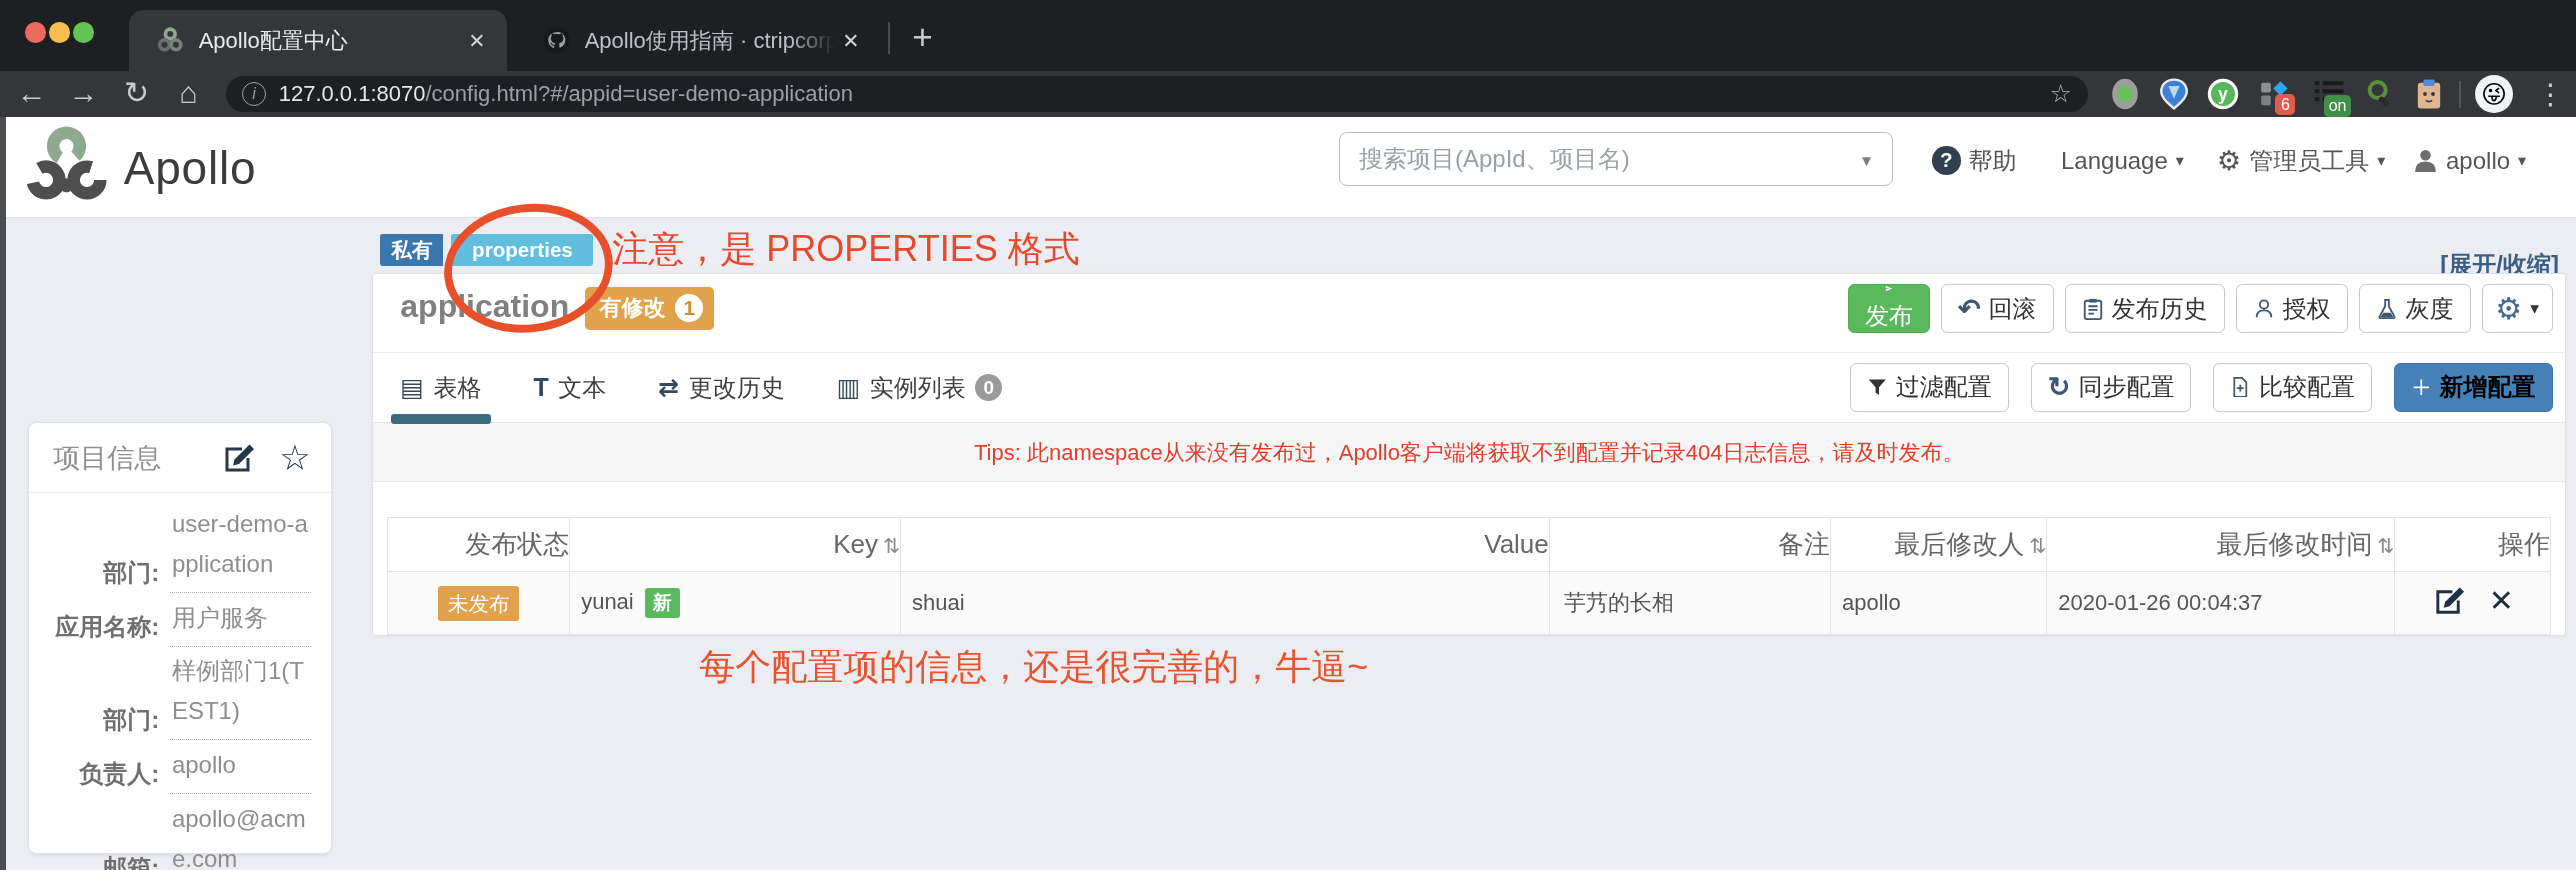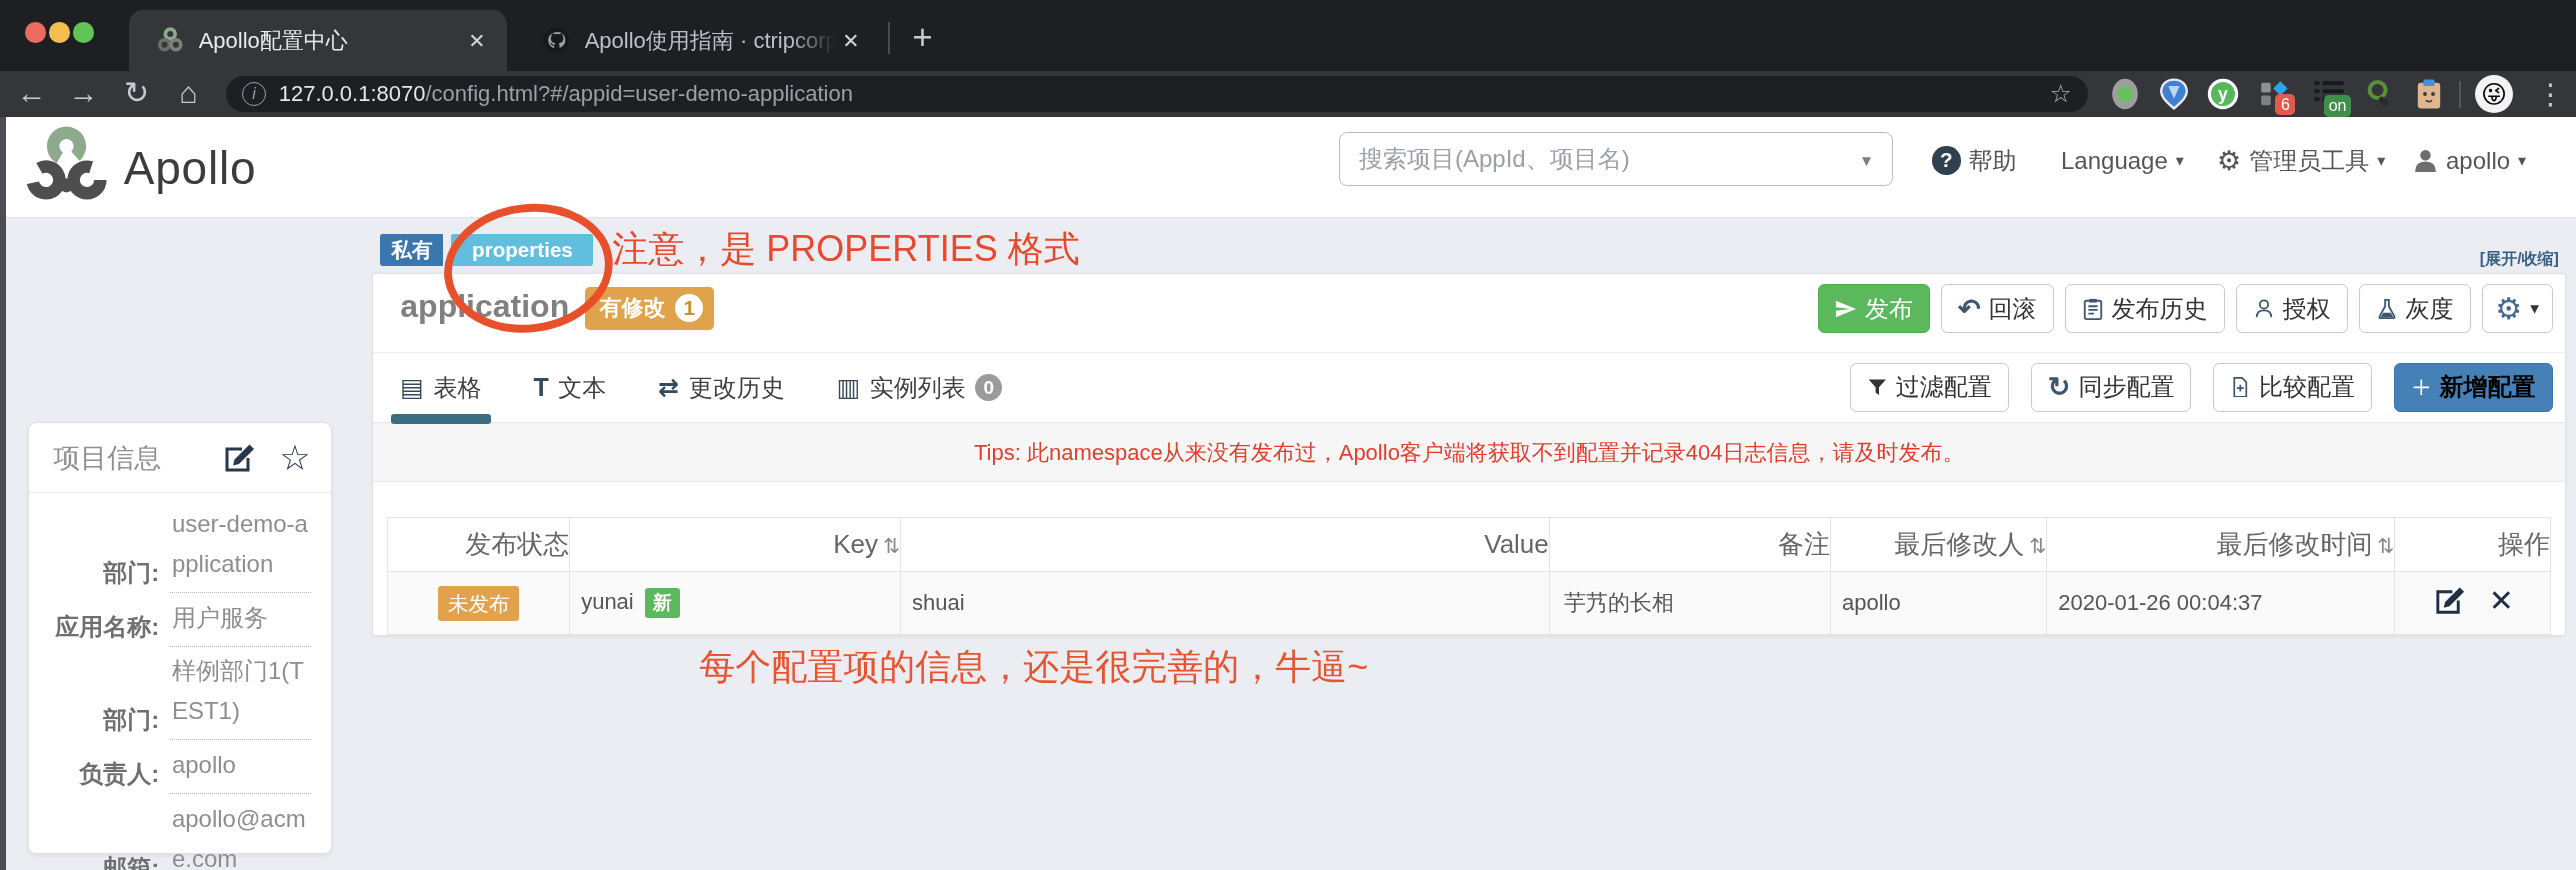--- a/index.html
+++ b/index.html
@@ -80,32 +80,32 @@
   .frow { display:flex; margin-bottom:4.7px;align-items:flex-end; }
   .flabel { width:141px; flex:0 0 auto; text-align:right; font-weight:bold; font-size:24px; color:#6f6f6f; padding-right:11px; line-height:40px; }
   .fval { flex:1; font-size:24px; color:#8e8e8e; line-height:40px; padding:0 0 8px 1.6px; border-bottom:1.6px dotted #b5b5b5; word-break:break-all; }
 
   
   .nsbadges { position:absolute; left:374px; top:15px; display:flex; }
   .badge-private { height:32px; background:#3b76ae; color:#fff; font-size:20.6px; font-weight:bold; line-height:32px; padding:0 11px; border-radius:2.4px 0 0 2.4px; }
   .badge-format { height:32px; background:#61bedf; color:#fff; font-size:20.6px; font-weight:bold; line-height:32px; padding:0 20.6px; margin-left:8px; border-radius:2.4px; }
   .redellipse { position:absolute; left:421px; top:-33px; width:206px; height:166px; pointer-events:none; z-index:5; }
   .note-top { position:absolute; left:606px; top:6.3px; font-size:36px; color:#e8492c; white-space:nowrap; }
-  .expandlink { position:absolute; right:17.4px; top:30px; font-size:16px; color:#3a5e84; font-weight:bold; }
+  .expandlink { position:absolute; right:17.4px; top:30px; font-size:24px; color:#3a5e84; font-weight:bold; }
 
   .maincard { position:absolute; left:366px; top:54px; width:2194px; height:363px; background:#fff; border:0.8px solid #dfe0e4; border-radius:3.2px; box-shadow:0 0.8px 3.2px rgba(0,0,0,.05); }
   .titlerow { position:relative; height:79px; border-bottom:0.8px solid #ececec; }
   .nstitle { position:absolute; left:27px; top:14.2px; font-size:32px; font-weight:bold; color:#808080; }
   .modbadge { position:absolute; left:212px; top:12.7px; height:43px; background:#e0a24b; border-radius:4.7px; display:flex; align-items:center; gap:9.5px; padding:0 11px 0 14.2px; }
   .modbadge .mtext { color:#fff; font-size:22px; font-weight:bold; }
   .modbadge .mcount { width:28.5px; height:28.5px; background:#fff; border-radius:50%; color:#d18f2f; font-size:20.6px; font-weight:bold; line-height:28.5px; text-align:center; }
   .actions { position:absolute; right:12.7px; top:10.3px; display:flex; gap:11px; }
   .btn { height:49px; display:flex; align-items:center; gap:8px; border:0.8px solid #c8c8c8; background:#fff; border-radius:6.3px; font-size:24px; color:#333; padding:0 16px; white-space:nowrap; }
   .btn svg { display:block; }
-  .btn-green { background:#5cb85c; border-color:#4cae4c; color:#fff; }
+  .btn-green { background:#5cb85c; border-color:#4cae4c; color:#fff;flex-direction:column; }
   .btn-blue { background:#4581b6; border-color:#3c74a5; color:#000000; font-weight:bold; }
   .btn .bicon { color:#3e5770; display:flex; align-items:center; }
   .i-undo::before { content:"↶"; font-size:27px; font-weight:bold; }
   .i-sync::before { content:"↻"; font-size:27px; font-weight:bold; }
   .gearbtn { padding:0 12.7px; }
   .gearbtn .gg { color:#44678d; font-size:30px; }
   .gearbtn .gc { color:#333; font-size:17.4px; }
 
   .tabsrow { position:relative; height:70px; border-bottom:1.6px solid #e5e5e5; display:flex; align-items:center; padding-left:27px; }
   .vtab { position:relative; height:100%; display:flex; align-items:center; gap:9.5px; margin-right:52px; font-size:24px; color:#3f3f3f; }

